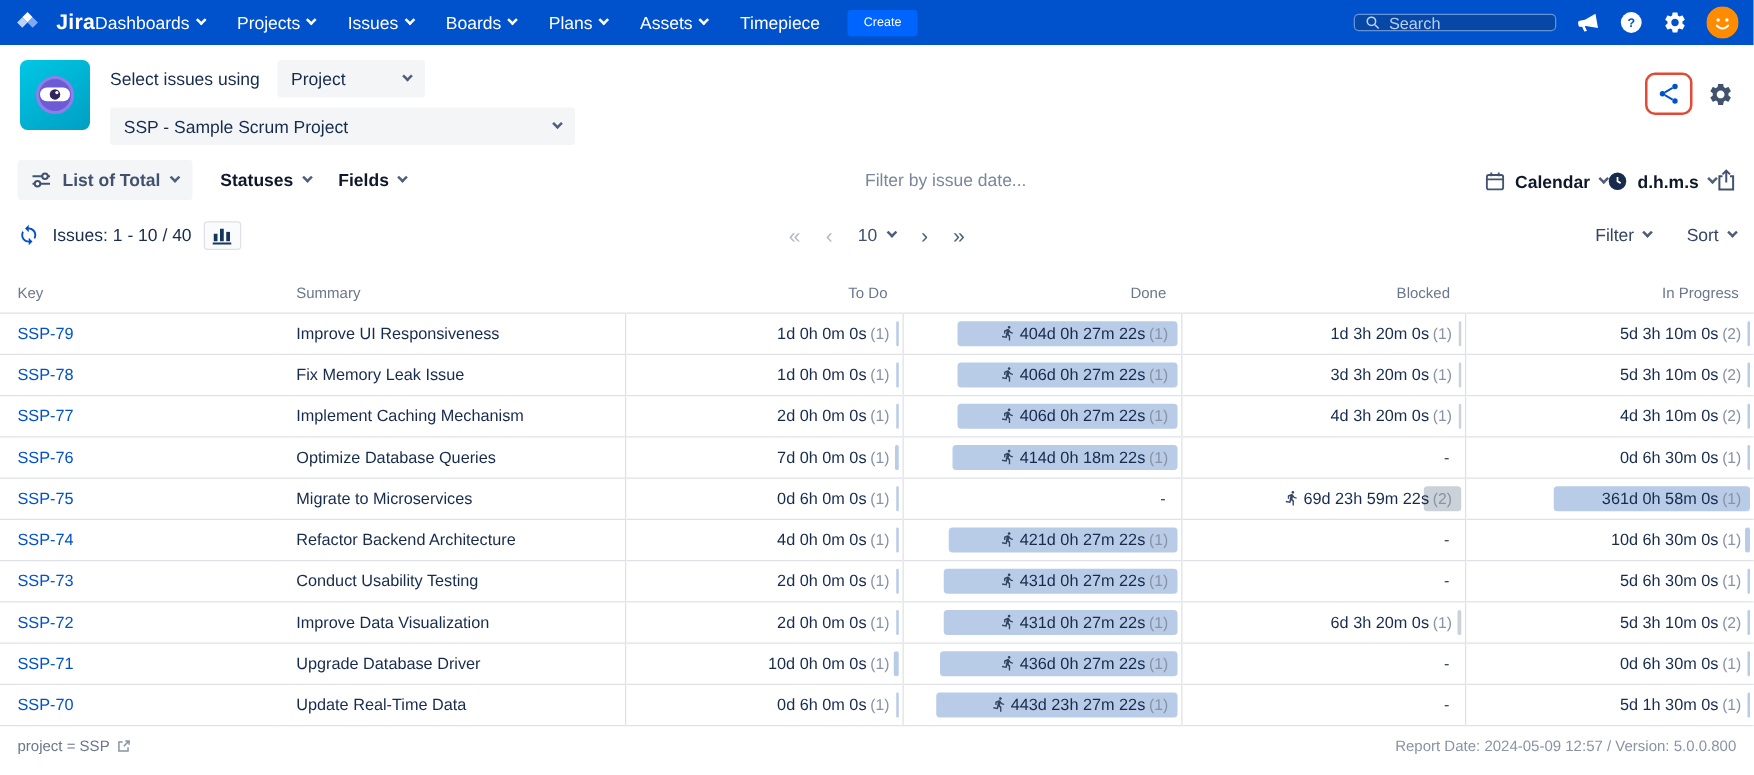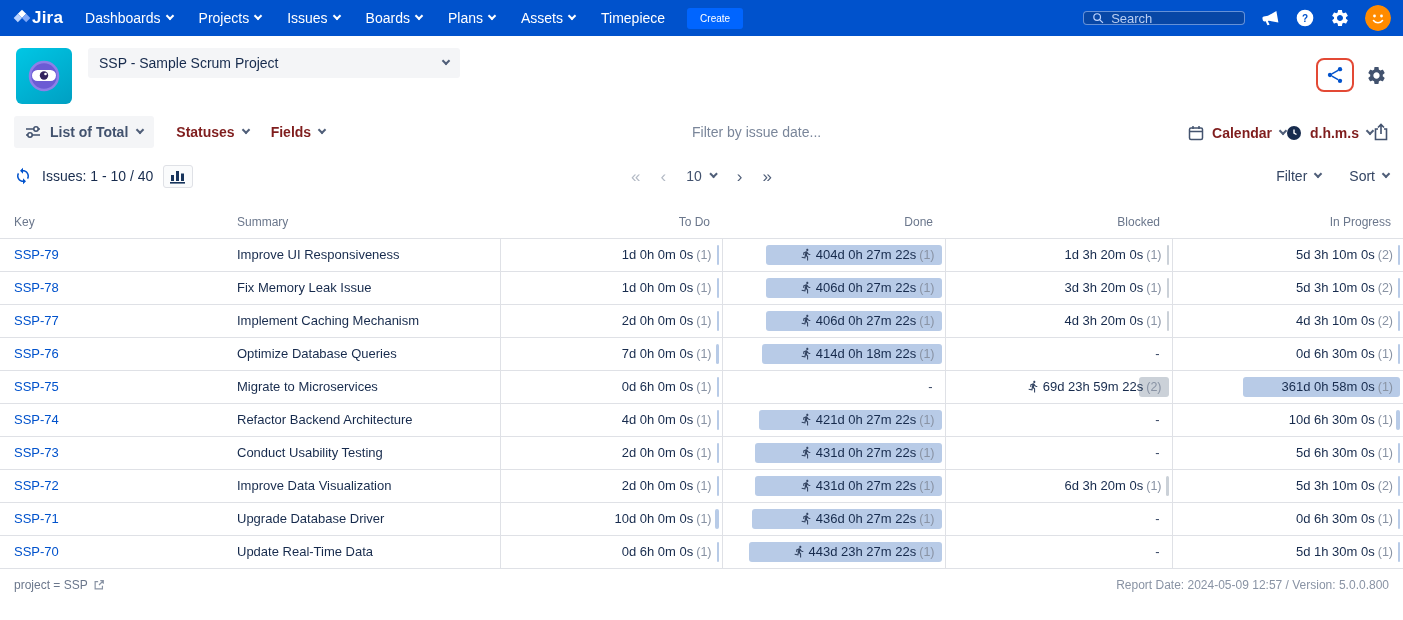--- a/index.html
+++ b/index.html
@@ -6,21 +6,21 @@
   html,body { width:1403px; height:620px; overflow:hidden; background:#fff;
     font-family:"Liberation Sans", sans-serif; color:#172B4D; }
 
   
   .chev{display:inline-block;width:6px;height:6px;border-right:2px solid #505F79;
     border-bottom:2px solid #505F79;transform:rotate(45deg);position:relative;top:-2px;flex:none}
   .chev.white{border-color:#fff}
 
   
   .nav{height:36px;background:#0052CC;display:flex;align-items:center;padding:0 12px;color:#fff}
-  .brand{display:flex;align-items:center;gap:0;margin-right:22px;cursor:pointer}
+  .brand{display:flex;align-items:center;gap:13px;cursor:pointer}
   .brand b{font-size:17px;font-weight:bold;letter-spacing:.2px}
   .nav-menu{display:flex;align-items:center;gap:26px}
   .nav-item{display:flex;align-items:center;gap:6px;font-size:14px;font-weight:500;cursor:pointer;white-space:nowrap}
   .create-btn{margin-left:22px;background:#0065FF;border:none;color:#fff;font-size:10px;font-weight:500;
     padding:5px 13px;border-radius:3px;cursor:pointer;font-family:inherit}
   .nav-right{margin-left:auto;display:flex;align-items:center;gap:15px}
   .search{display:flex;align-items:center;gap:7px;width:162px;height:14px;border-radius:4px;
     background:#0747A6;border:1px solid rgba(178,205,255,.55);padding:0 8px}
   .search input{background:transparent;border:none;outline:none;color:#fff;width:100%;font-size:13px;font-family:inherit}
   .search input::placeholder{color:#B9CEF2}
@@ -39,21 +39,21 @@
   .dd-mode{width:118px}
   .dd-project{width:372px}
   .selright{margin-left:auto;display:flex;align-items:center;gap:12px;padding-top:10px;align-self:flex-start}
   .redring{border:2px solid #E34935;border-radius:8px;padding:5px 7px;display:flex;align-items:center;justify-content:center}
   .iconbtn{background:none;border:none;cursor:pointer;display:flex;align-items:center;padding:0}
 
   
   .toolbar{display:flex;align-items:center;padding:4px 14px 8px;gap:22px}
   .tbtn{background:#F4F5F7;border:none;border-radius:3px;height:32px;display:flex;align-items:center;gap:9px;
     padding:0 11px;font-size:14px;font-weight:600;color:#42526E;cursor:pointer;font-family:inherit;white-space:nowrap}
-  .tlink{display:flex;align-items:center;gap:8px;font-size:14px;font-weight:600;color:#7f1d1d;cursor:pointer;white-space:nowrap}
+  .tlink{display:flex;align-items:center;gap:8px;font-size:14px;font-weight:600;color:#0f172a;cursor:pointer;white-space:nowrap}
   .datefilter{flex:1;text-align:center;color:#7A869A;font-size:14px;cursor:text}
   .toolbar-right{display:flex;align-items:flex-end;}
 
   
   .pager{display:flex;align-items:center;padding:4px 14px;height:40px;position:relative}
   .pager-left{display:flex;align-items:center;gap:10px}
   .issues-count{font-size:14px;color:#172B4D}
   .chartbtn{border:1px solid #DFE1E6;background:#FAFBFC;border-radius:3px;padding:3px 6px;display:flex;align-items:center;cursor:pointer}
   .pagination{position:absolute;left:50%;transform:translateX(-50%);display:flex;align-items:center;gap:20px;
     font-size:14px;color:#42526E}
@@ -169,20 +169,27 @@
   <div class="appicon">
     <svg width="44" height="44" viewBox="0 0 44 44">
       <circle cx="22" cy="22" r="14" fill="#6C5BD4"></circle>
       <circle cx="22" cy="22" r="14" fill="none" stroke="#8E7FE8" stroke-width="2.5"></circle>
       <rect x="10" y="16" width="24" height="11" rx="5.5" fill="#fff"></rect>
       <circle cx="22" cy="21.5" r="4.2" fill="#33235F"></circle>
       <circle cx="23.5" cy="20" r="1.3" fill="#fff"></circle>
     </svg>
   </div>
   <div class="selfields">
+    <div class="selrow1">
+      <span class="sellabel">Select issues using</span>
+      <div class="dd dd-mode">
+        <span>Project</span>
+        <i class="chev"></i>
+      </div>
+    </div>
     <div class="dd dd-project">
       <span>SSP - Sample Scrum Project</span>
       <i class="chev"></i>
     </div>
   </div>
   <div class="selright">
     <span class="redring">
       <button class="iconbtn">
         <svg width="20" height="20" viewBox="0 0 24 24">
           <circle cx="18" cy="5" r="2.6" fill="#0052CC"></circle>

